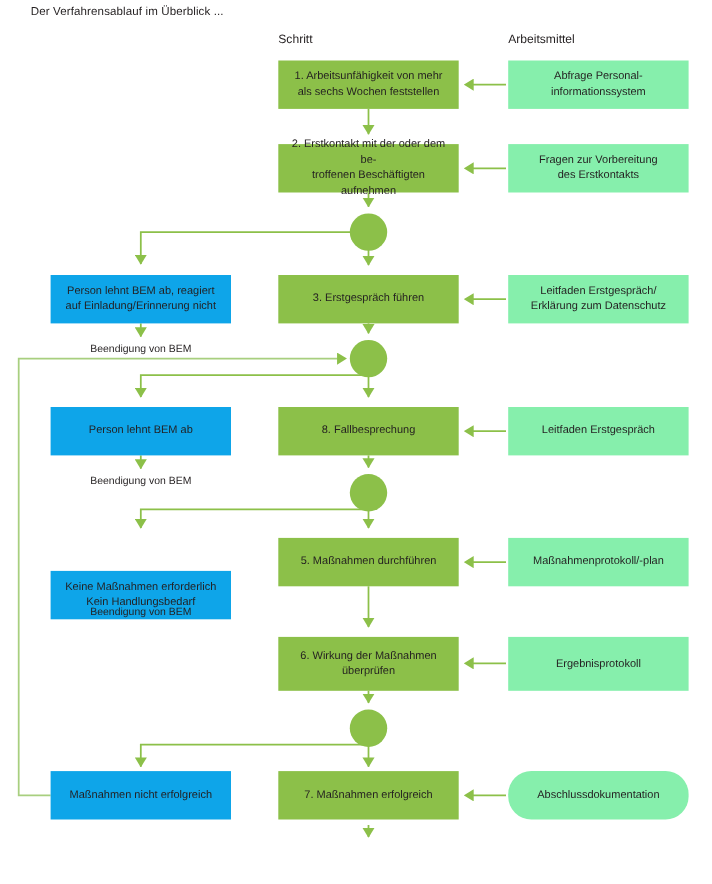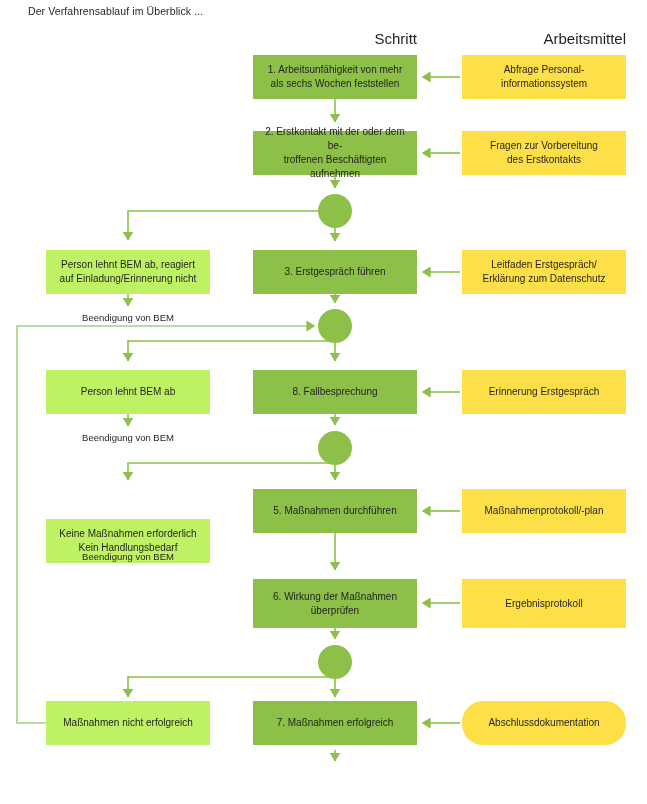--- a/index.html
+++ b/index.html
@@ -31,40 +31,40 @@
     position: absolute;
     left: 28px;
     top: 5px;
     font-size: 10.5px;
     letter-spacing: 0.1px;
     color: #231f20;
     white-space: nowrap;
   }
   .col-header {
     position: absolute;
-    font-size: 15px;
-    color: #231f20;
-    text-align: right;
+    font-size: 11px;
+    color: #231f20;
+    text-align: left;
     white-space: nowrap;
   }
   .node-box {
     position: absolute;
     box-sizing: border-box;
     display: flex;
     align-items: center;
     justify-content: center;
     text-align: center;
     font-size: 10px;
     line-height: 14px;
     color: #231f20;
     padding: 12px 6px;
   }
   .node-box.step { background: #8cc049; }
-  .node-box.aside { background: #fde047; }
-  .node-box.branch { background: #bef264; }
+  .node-box.aside { background: #86efac; }
+  .node-box.branch { background: #0ea5e9; }
   .node-label {
     display: block;
     width: 100%;
   }
   .edge-label {
     position: absolute;
     font-size: 9.5px;
     color: #231f20;
     text-align: center;
     white-space: nowrap;
@@ -186,21 +186,21 @@
 
   <div class="node-box aside" style="left:462px; top:131px; width:164px; height:44px;">
     <span class="node-label"><span>Fragen zur Vorbereitung</span><br><span>des Erstkontakts</span></span>
   </div>
 
   <div class="node-box aside" style="left:462px; top:250px; width:164px; height:44px;">
     <span class="node-label"><span>Leitfaden Erstgespräch/</span><br><span>Erklärung zum Datenschutz</span></span>
   </div>
 
   <div class="node-box aside" style="left:462px; top:370px; width:164px; height:44px;">
-    <span class="node-label">Erinnerung Erstgespräch</span>
+    <span class="node-label">Leitfaden Erstgespräch</span>
   </div>
 
   <div class="node-box aside" style="left:462px; top:489px; width:164px; height:44px;">
     <span class="node-label">Maßnahmenprotokoll/-plan</span>
   </div>
 
   <div class="node-box aside" style="left:462px; top:579px; width:164px; height:49px;">
     <span class="node-label">Ergebnisprotokoll</span>
   </div>
 

